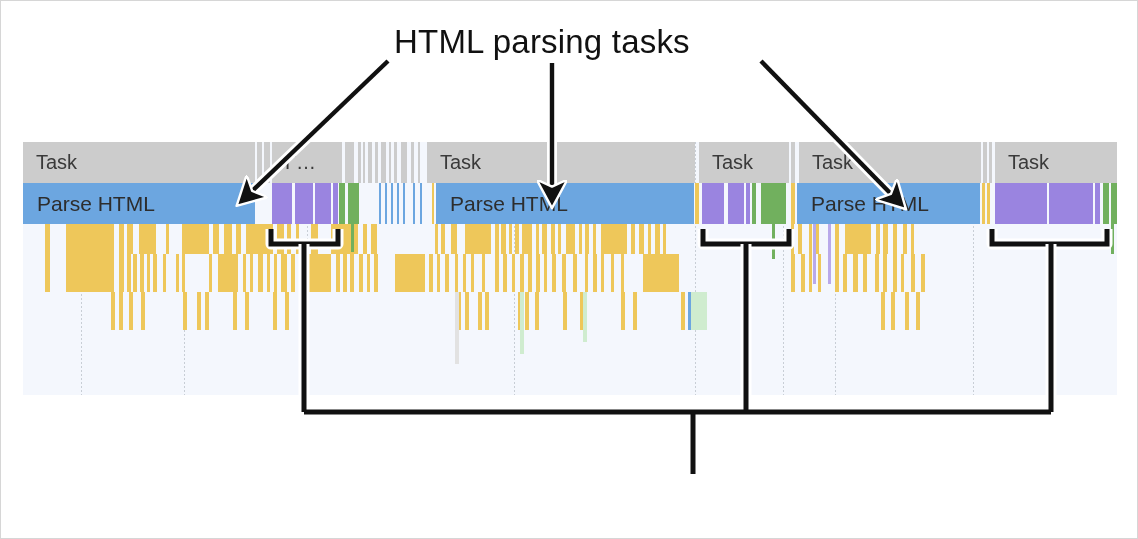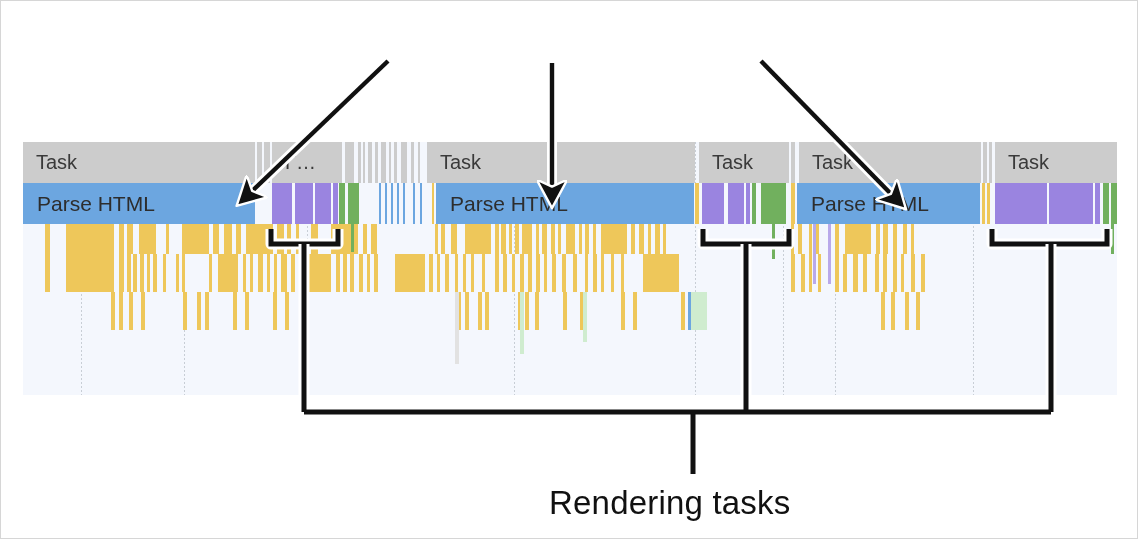--- a/index.html
+++ b/index.html
@@ -46,21 +46,21 @@
 
   
   #connectors{position:absolute;left:0;top:0;width:1138px;height:539px;
               pointer-events:none;}
 </style>
 </head>
 <body>
 
 <div id="root">
 
-  <div class="anno" id="anno-bottom">Rendering tasks</div>
+  <div class="anno" id="anno-top">HTML parsing tasks</div>
 
   <div id="timeline">
     <div id="dotted-layer">
         <div class="vdot" style="left: 58px;"></div>
         <div class="vdot" style="left: 161px;"></div>
         <div class="vdot" style="left: 284px;"></div>
         <div class="vdot" style="left: 491px;"></div>
         <div class="vdot" style="left: 672px;"></div>
         <div class="vdot" style="left: 760px;"></div>
         <div class="vdot" style="left: 812px;"></div>

